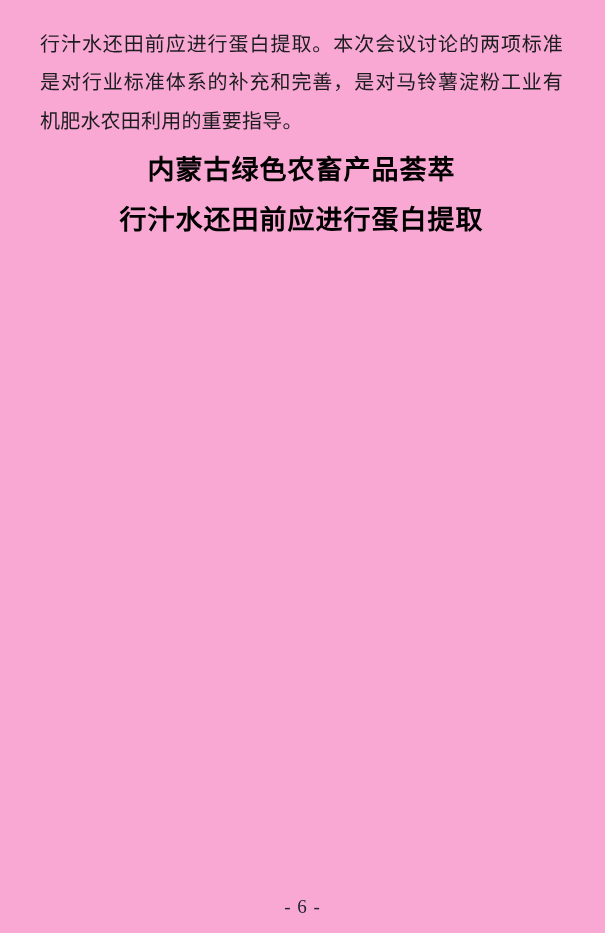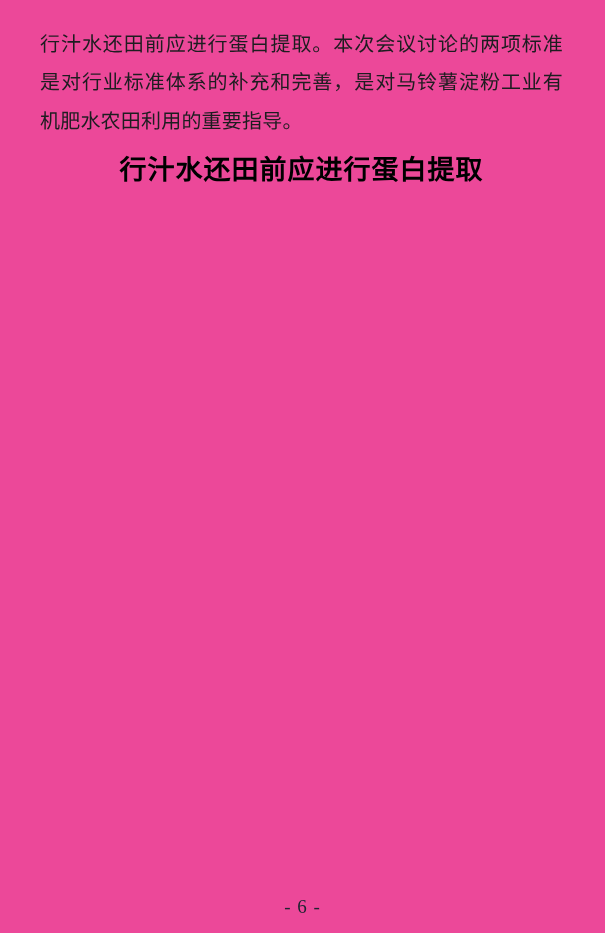--- a/index.html
+++ b/index.html
@@ -5,21 +5,21 @@
   html, body {
     margin: 0;
     padding: 0;
     background: #ffffff;
   }
   .page {
     position: relative;
     width: 605px;
     height: 933px;
     margin: 0;
-    background: #ec4899;
+    background: #f9a8d4;
     box-sizing: border-box;
     padding: 25px 42px 0 40px;
     overflow: hidden;
     font-family: "Liberation Serif", "DejaVu Serif", serif;
     font-size: 20px;
     line-height: 38.4px;
     color: #1d1d20;
   }
   .body-par {
     margin: 0;
@@ -67,19 +67,20 @@
 <body>
 
 <div class="page">
 
   <section>
     <p class="body-par">行汁水还田前应进行蛋白提取。本次会议讨论的两项标准是对行业标准体系的补充和完善，是对马铃薯淀粉工业有机肥水农田利用的重要指导。</p>
   </section>
 
   <section>
     <div class="title-group">
+      <h1 class="article-title">内蒙古绿色农畜产品荟萃</h1>
       <h1 class="article-title">行汁水还田前应进行蛋白提取</h1>
     </div>
   </section>
 
   <div class="page-footer">- 6 -</div>
 
 </div>
 
 </body></html>

